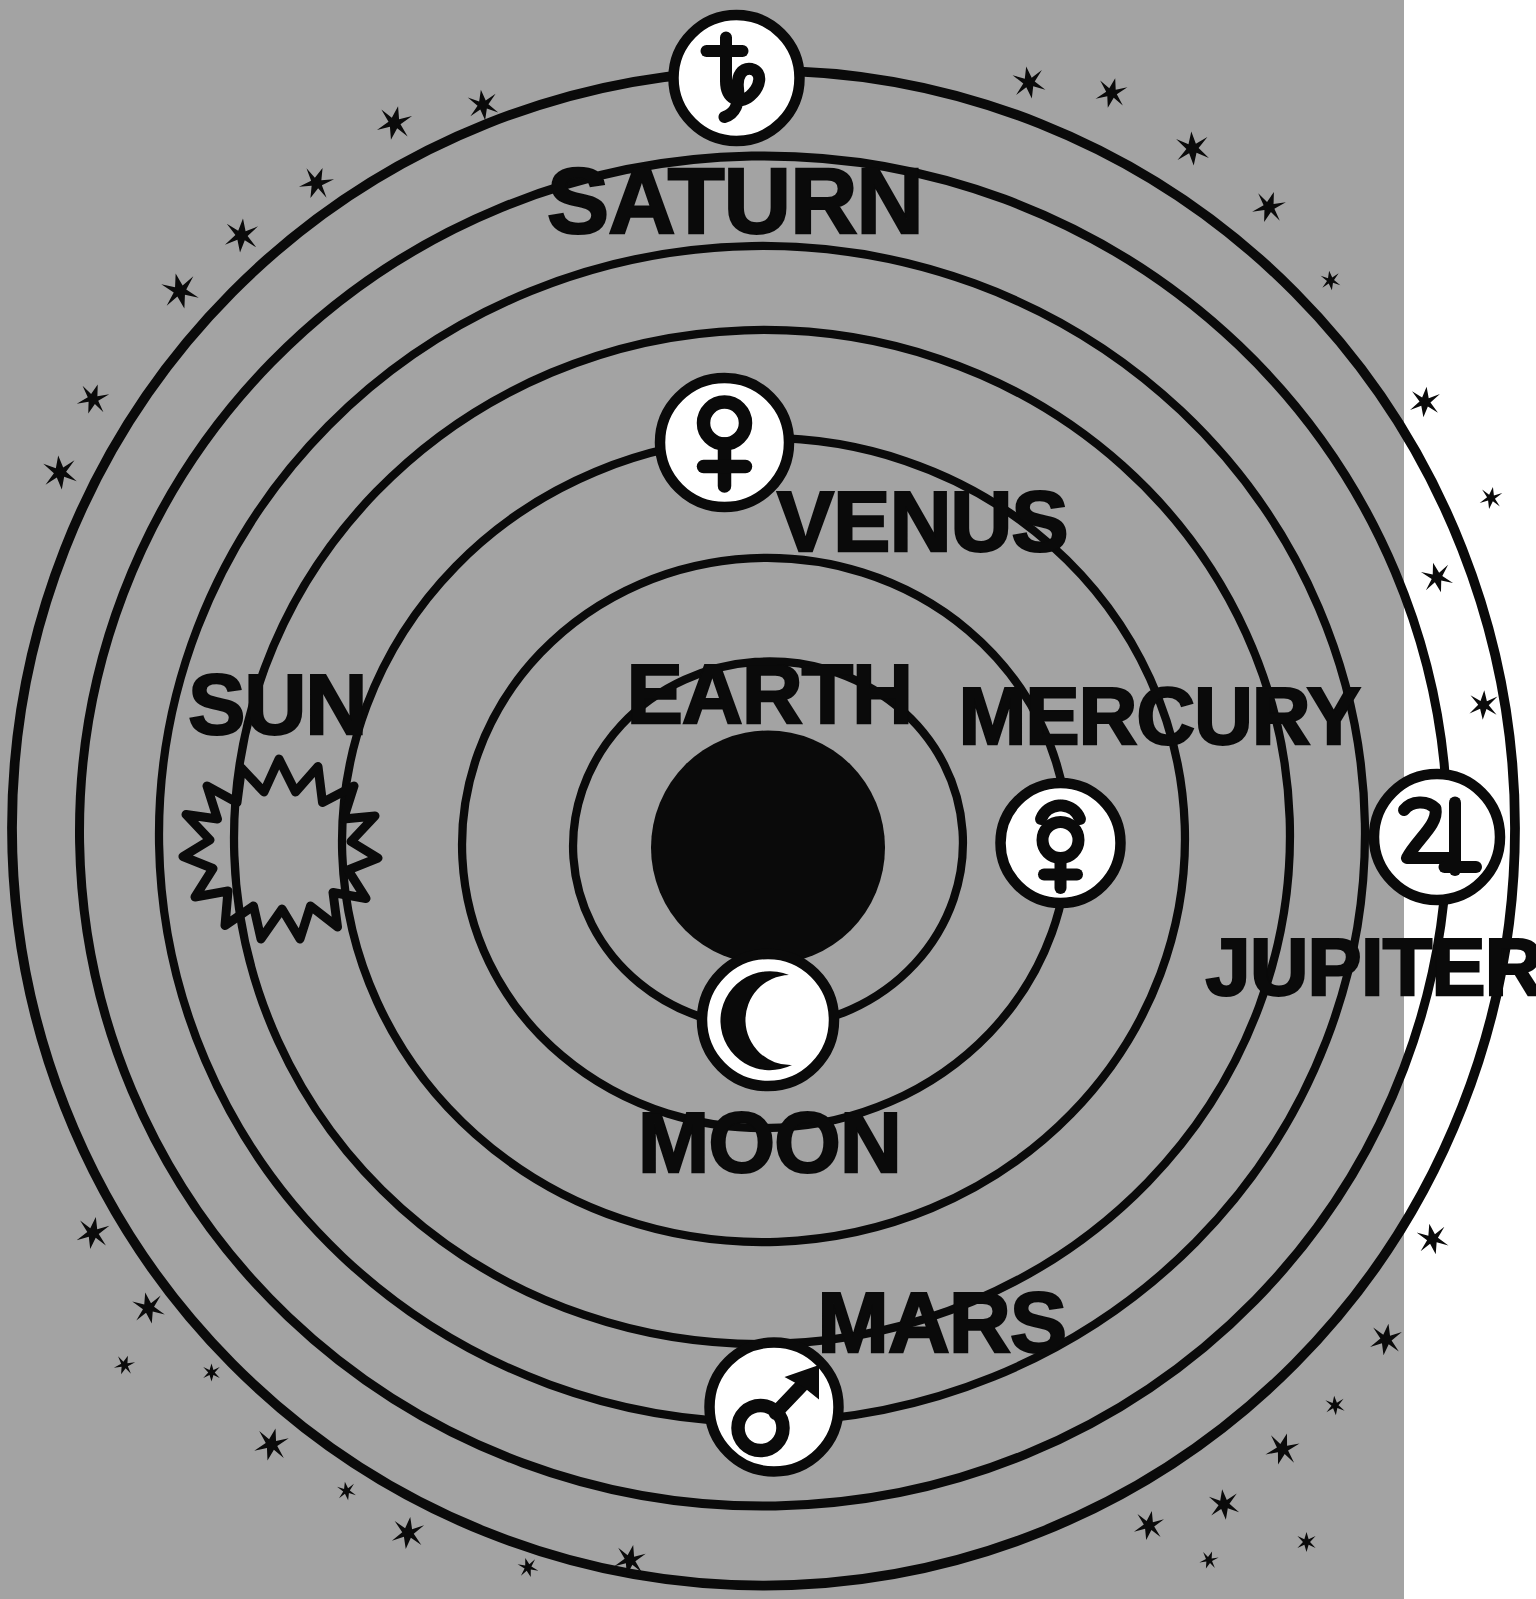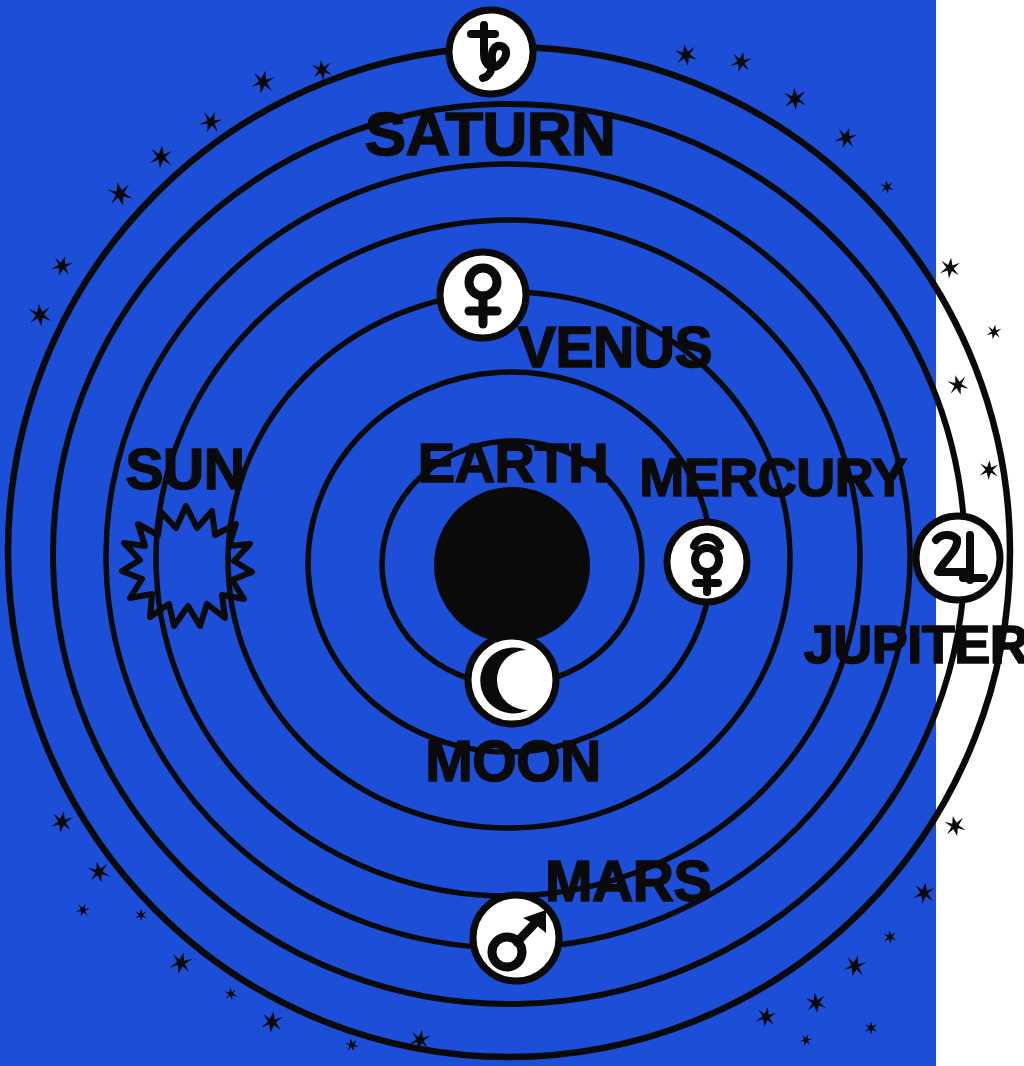--- a/index.html
+++ b/index.html
@@ -10,21 +10,21 @@
   body {
     width: 1024px;
     height: 1066px;
     overflow: hidden;
     font-family: "Liberation Sans", sans-serif;
   }
   #stage {
     position: relative;
     width: 936px;
     height: 1066px;
-    background: #1d4ed8;
+    background: #a3a3a3;
     text-align: center;
   }
   #diagram {
     position: absolute;
     left: 0;
     top: 0;
     width: 1024px;
     height: 1066px;
   }
   .orbit-path {

